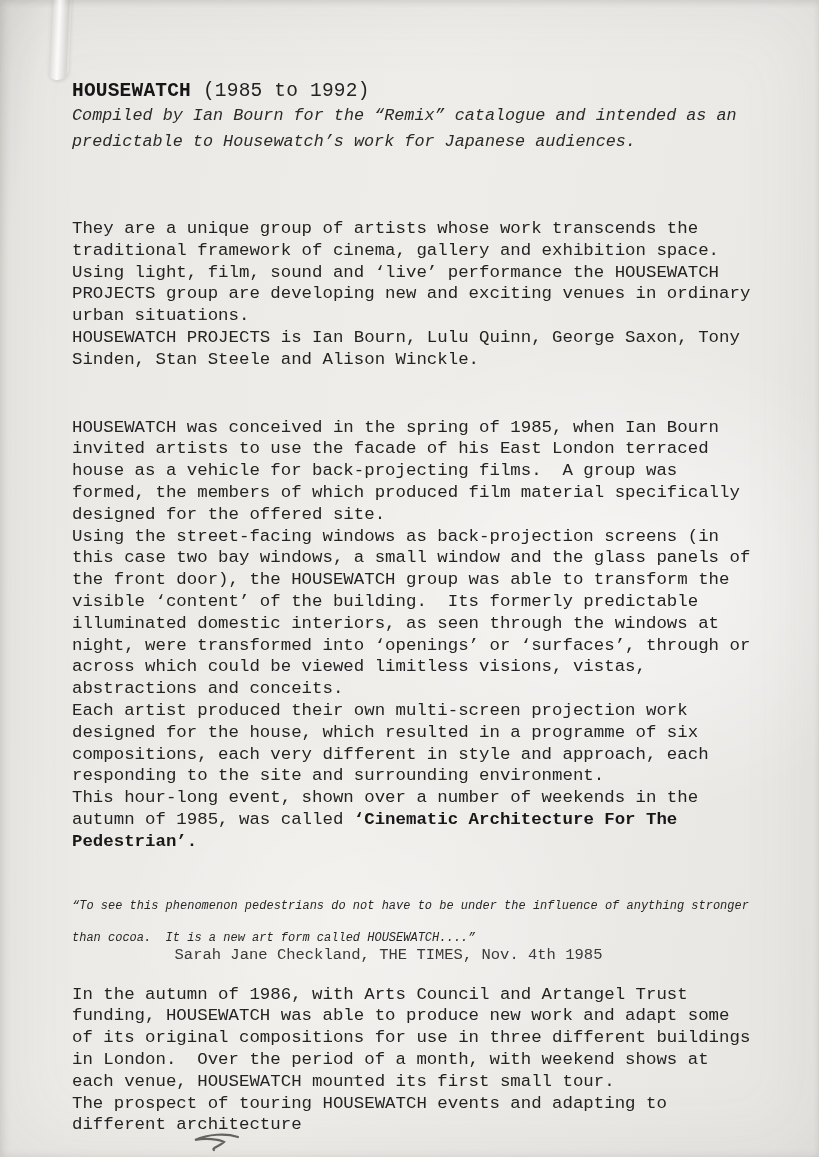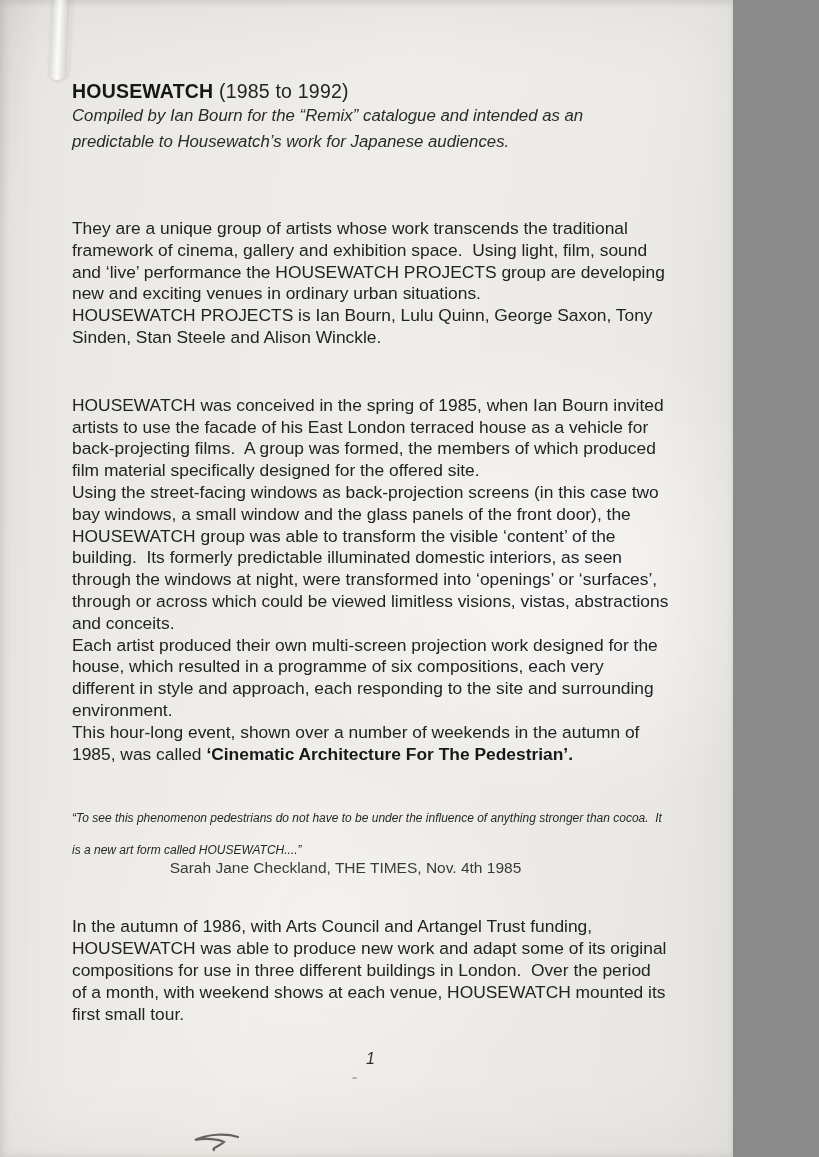--- a/index.html
+++ b/index.html
@@ -1,23 +1,23 @@
 <!DOCTYPE html>
 <html><head>
 <meta charset="utf-8">
 <style>
   html,body { margin:0; padding:0; background:#8a8a8a; }
   .scan {
     position:relative;
-    width:733px; height:1157px;
+    width:819px; height:1157px;
     margin:0;
     box-sizing:border-box;
     padding:80px 64px 0 72px;
     overflow:hidden;
-    font-family:Liberation Sans, sans-serif;
+    font-family:Liberation Mono, monospace;
     color:#232323;
     background:
       radial-gradient(ellipse 55% 30% at 75% 50%, rgba(255,255,255,0.55), rgba(255,255,255,0) 70%),
       radial-gradient(ellipse 45% 25% at 45% 80%, rgba(255,255,255,0.30), rgba(255,255,255,0) 70%),
       linear-gradient(100deg, #dcdad7 0%, #eae8e5 5%, #efede9 45%, #ebe9e6 78%, #e7e5e2 100%);
     box-shadow:
       inset 0 0 80px rgba(110,104,96,0.10),
       inset 3px 0 8px rgba(95,90,84,0.14),
       inset 0 3px 6px rgba(95,90,84,0.08);
   }
@@ -31,21 +31,21 @@
 
   .body-text { font-size:17.4px; line-height:21.8px; }
   .block-a { margin-top:63px; }
   .block-b { margin-top:46px; }
   .bold-inline { font-weight:bold; color:#181818; }
 
   .quote-block { margin:37px 0 0 0; }
   .quote { font-style:italic; font-size:12px; line-height:32px; color:#272727; }
   .attribution { font-size:15.5px; line-height:19px; text-align:center; padding-right:50px; margin-top:-8px !important; color:#3a3a3a; }
 
-  .block-c { margin-top:39px; }
+  .block-c { margin-top:19px; }
 
   .page-number { margin-top:25px; text-align:center; font-size:16px; font-style:italic; color:#2e2e2e; }
 
   .crease {
     position:absolute; left:49px; top:-6px; width:21px; height:86px;
     border-radius:0 0 11px 9px;
     transform:rotate(2.5deg);
     background:linear-gradient(to right,
       rgba(255,255,255,0) 0%,
       rgba(120,114,106,0.10) 8%,
@@ -81,20 +81,21 @@
     <p><span>This hour-long event, shown over a number of weekends in the autumn of 1985, was called </span><span class="bold-inline">‘Cinematic Architecture For The Pedestrian’.</span></p>
   </section>
 
   <figure class="quote-block">
     <p class="quote">“To see this phenomenon pedestrians do not have to be under the influence of anything stronger than cocoa.  It is a new art form called HOUSEWATCH....”</p>
     <p class="attribution">Sarah Jane Checkland, THE TIMES, Nov. 4th 1985</p>
   </figure>
 
   <section class="body-text block-c">
     <p>In the autumn of 1986, with Arts Council and Artangel Trust funding, HOUSEWATCH was able to produce new work and adapt some of its original compositions for use in three different buildings in London.  Over the period of a month, with weekend shows at each venue, HOUSEWATCH mounted its first small tour.</p>
+    <p>The prospect of touring HOUSEWATCH events and adapting to different architecture</p>
   </section>
 
   <div class="page-number">1</div>
 
   <div class="speck"></div>
 
   <svg class="pen-mark" width="56" height="24" viewBox="0 0 56 24">
     <path d="M50 5 C 38 1, 20 2, 7 8 C 17 6, 31 7, 36 10 C 32 14, 23 16, 26 18" stroke="#4d4b49" stroke-width="2.2" fill="none" stroke-linecap="round" opacity="0.85"></path>
   </svg>
 

